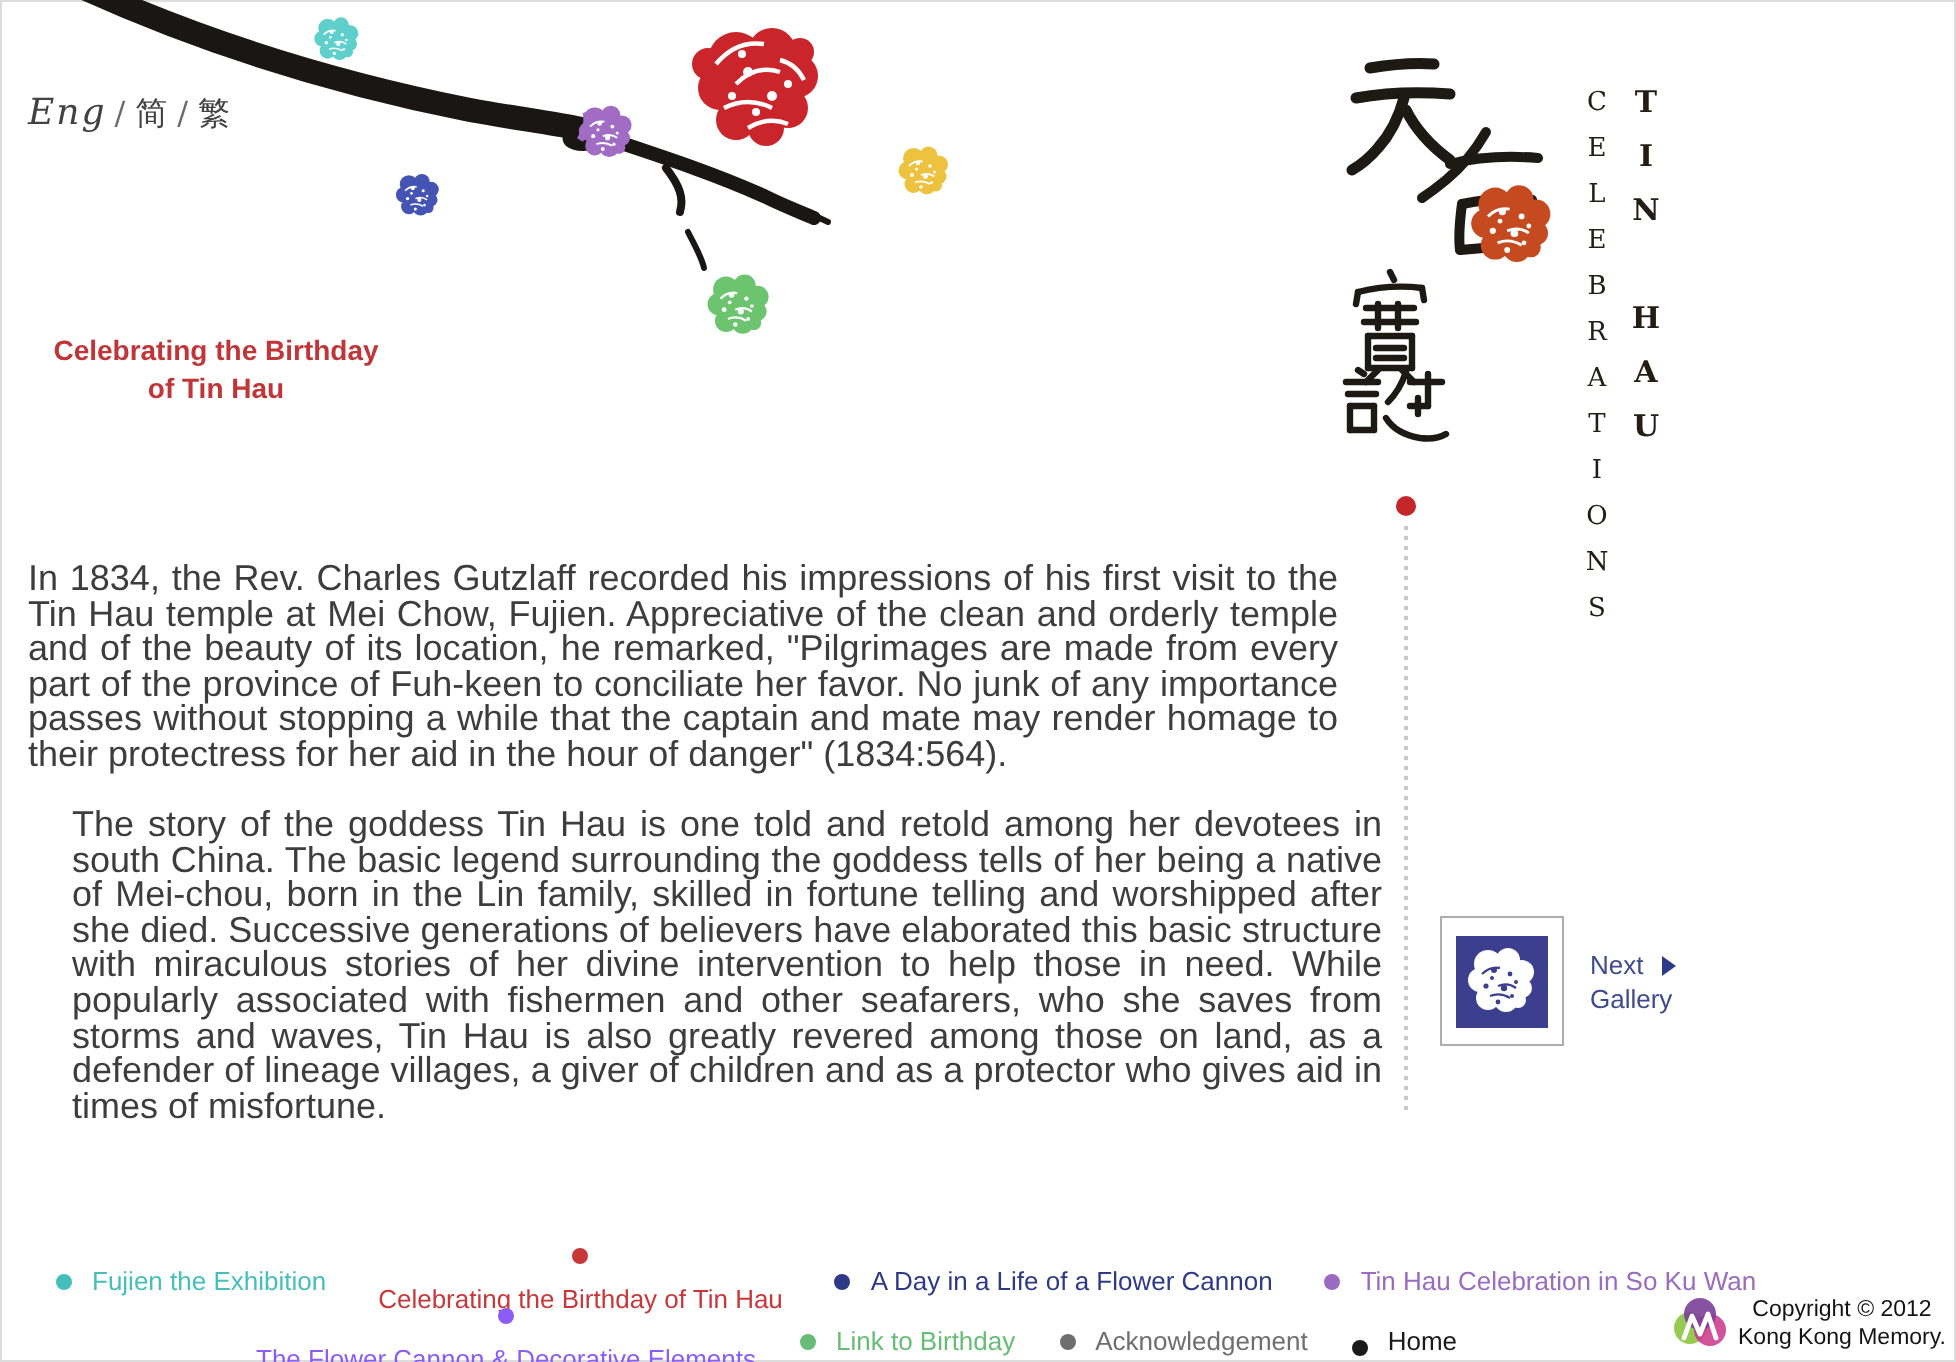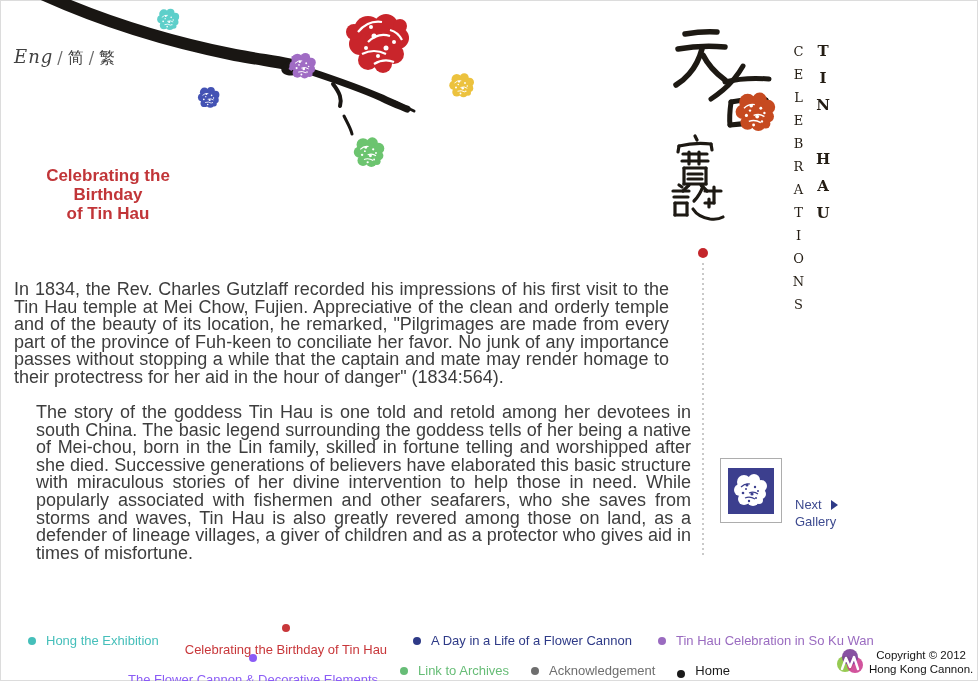--- a/index.html
+++ b/index.html
@@ -8,21 +8,21 @@
 
   
   .lang-bar{position:absolute;left:14px;top:46px;font-family:"DejaVu Serif",serif;
             color:#414141;font-size:16px;letter-spacing:1px;}
   .lang-bar .eng{font-style:italic;font-size:18px;}
   .lang-bar .sep{color:#6a6a6a;padding:0 4px;}
   .lang-bar a{cursor:pointer;}
 
   
   .page-title{position:absolute;left:10px;top:166px;width:196px;text-align:center;
-              color:#c13538;font-weight:bold;font-size:17px;line-height:19px;}
+              color:#c13538;font-weight:bold;font-size:14px;line-height:19px;}
 
   
   .para{position:absolute;left:14px;width:655px;font-size:18px;line-height:17.6px;
         color:#3d3d3d;text-align:justify;}
   #para1{top:263px;}
   #para2{top:386px;margin-left:22px;}
 
   
   .vtext{position:absolute;writing-mode:vertical-rl;text-orientation:upright;
          font-family:"DejaVu Serif",serif;color:#241d14;}
@@ -32,21 +32,21 @@
   
   .red-dot{position:absolute;left:698px;top:248px;width:10px;height:10px;border-radius:50%;
            background:#c4262b;}
   .dotted-line{position:absolute;left:702px;top:263px;width:2px;height:294px;
                background:repeating-linear-gradient(#c9c9c9 0 2px,transparent 2px 5px);}
 
   
   .gallery-stamp{position:absolute;left:720px;top:458px;width:60px;height:63px;
                  border:1px solid #adadad;background:#fff;display:flex;align-items:center;
                  justify-content:center;cursor:pointer;}
-  .next-gallery{position:absolute;left:795px;top:496px;font-size:13px;line-height:17px;
+  .next-gallery{position:absolute;left:795px;top:474px;font-size:13px;line-height:17px;
                 color:#3d4a8f;cursor:pointer;}
   .next-arrow{display:inline-block;width:0;height:0;border-top:5px solid transparent;
               border-bottom:5px solid transparent;border-left:7px solid #2e3a87;
               margin-left:9px;vertical-align:-1px;}
 
   
   .nav-row{position:absolute;display:flex;align-items:center;font-size:13px;}
   #nav-row1{left:28px;top:624px;gap:26px;}
   #nav-row2{left:128px;top:654px;gap:22px;}
   .nav-item{display:flex;align-items:center;gap:10px;cursor:pointer;white-space:nowrap;}
@@ -230,21 +230,21 @@
     </svg>
   </div>
   <div class="next-gallery">
     <div><span>Next</span><span class="next-arrow"></span></div>
     <div>Gallery</div>
   </div>
 
   <div class="nav-row" id="nav-row1">
     <div class="nav-item" style="color: rgb(69, 191, 186);">
       <span class="nav-bullet"></span>
-      <span>Hong the Exhibition</span>
+      <span>Fujien the Exhibition</span>
     </div>
     <div class="nav-item" style="color: rgb(200, 55, 58); flex-direction: column;">
       <span class="nav-bullet"></span>
       <span>Celebrating the Birthday of Tin Hau</span>
     </div>
     <div class="nav-item" style="color: rgb(46, 58, 135);">
       <span class="nav-bullet"></span>
       <span>A Day in a Life of a Flower Cannon</span>
     </div>
     <div class="nav-item" style="color: rgb(154, 107, 192);">
@@ -253,38 +253,38 @@
     </div>
   </div>
 
   <div class="nav-row" id="nav-row2">
     <div class="nav-item" style="color: #8b5cf6; flex-direction: column;">
       <span class="nav-bullet"></span>
       <span>The Flower Cannon &amp; Decorative Elements</span>
     </div>
     <div class="nav-item" style="color: rgb(103, 189, 119);">
       <span class="nav-bullet"></span>
-      <span>Link to Archives</span>
+      <span>Link to Birthday</span>
     </div>
     <div class="nav-item" style="color: rgb(110, 110, 110);">
       <span class="nav-bullet"></span>
       <span>Acknowledgement</span>
     </div>
     <div class="nav-item" style="color: rgb(26, 26, 26); align-items: flex-end;">
       <span class="nav-bullet"></span>
       <span>Home</span>
     </div>
   </div>
 
   <div class="footer-brand">
     <svg width="30" height="30" viewBox="0 0 30 30">
       <circle cx="11" cy="18" r="8" fill="#8bc43f" opacity="0.9"></circle>
       <circle cx="21" cy="19" r="8" fill="#c9358b" opacity="0.85"></circle>
       <circle cx="16" cy="11" r="8" fill="#7b3f98" opacity="0.9"></circle>
       <path d="M8,23 L12,12 L16,21 L20,11 L24,23" stroke="#ffffff" stroke-width="2.4" fill="none" stroke-linecap="round" stroke-linejoin="round"></path>
     </svg>
     <div class="copyright">
       <div>Copyright © 2012</div>
-      <div>Hong Kong Cannon.</div>
+      <div>Kong Kong Memory.</div>
     </div>
   </div>
 
 </div>
 
 </body></html>

